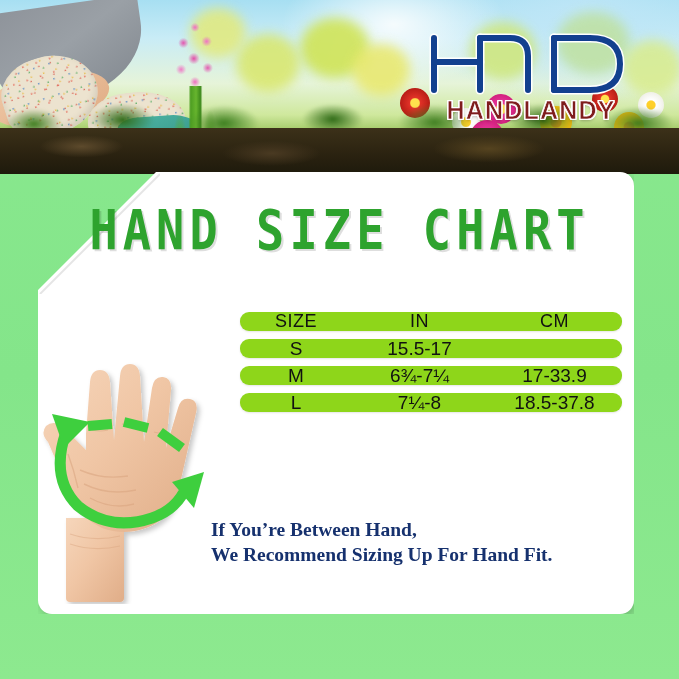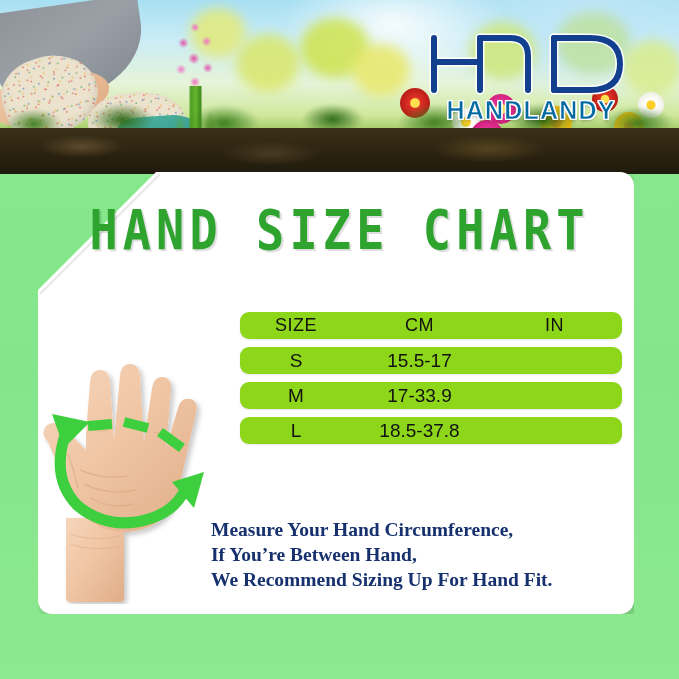--- a/index.html
+++ b/index.html
@@ -124,21 +124,21 @@
   
   #logo {
     position:absolute; right:34px; top:28px;
     width:228px; height:112px;
     display:flex; flex-direction:column; align-items:center; justify-content:flex-start;
   }
   #logo .mark { width:214px; height:70px; }
   #logo .wordmark {
     margin-top:-2px;
     font-size:25px; font-weight:bold; letter-spacing:1.2px;
-    color:#0369a1;
+    color:#7f1d1d;
     -webkit-text-stroke:0.6px #ffffff;
     text-shadow:
        1px 0 0 #fff, -1px 0 0 #fff, 0 1px 0 #fff, 0 -1px 0 #fff,
        1px 1px 0 #fff, -1px -1px 0 #fff, 1px -1px 0 #fff, -1px 1px 0 #fff,
        0 2px 3px rgba(0,0,0,.25);
     font-family:"Liberation Sans", sans-serif;
   }
 
   
   #card {
@@ -171,21 +171,21 @@
 
   
   #hand { position:absolute; left:28px; top:322px; width:206px; height:282px; }
 
   
   #table {
     position:absolute; left:240px; top:312px; width:382px;
   }
   .trow {
     display:flex; align-items:center;
-    height:27px; margin-bottom:8px;
+    height:19px; margin-bottom:8px;
     background:#8ed61a;
     border-radius:9px;
     box-shadow:0 1px 2px rgba(0,0,0,.10);
   }
   .trow.header { }
   .cell { text-align:center; color:#111; font-size:19px; font-family:"Liberation Sans", sans-serif; }
   .c-size { width:112px; }
   .c-in   { width:135px; }
   .c-cm   { width:135px; }
   .trow.header .cell { font-size:18px; letter-spacing:.5px; }
@@ -346,38 +346,39 @@
     <path d="M60 104 L84 102"></path>
     <path d="M96 100 L120 106"></path>
     <path d="M132 110 L154 126"></path>
   </g>
 </svg>
 
 <div id="table">
 
   <div class="trow header">
     <div class="cell c-size">SIZE</div>
+    <div class="cell c-in">IN</div>
     <div class="cell c-cm">CM</div>
-    <div class="cell c-in">IN</div>
   </div>
 
   <div class="trow">
     <div class="cell c-size">S</div>
     <div class="cell c-cm">15.5-17</div>
   </div>
 
   <div class="trow">
     <div class="cell c-size">M</div>
+    <div class="cell c-in">6¾-7¼</div>
     <div class="cell c-cm">17-33.9</div>
   </div>
 
   <div class="trow">
     <div class="cell c-size">L</div>
+    <div class="cell c-in">7¼-8</div>
     <div class="cell c-cm">18.5-37.8</div>
   </div>
 
 </div>
 
 <div id="note">
-  <div>Measure Your Hand Circumference,</div>
   <div>If You’re Between Hand,</div>
   <div>We Recommend Sizing Up For Hand Fit.</div>
 </div>
 
 </body></html>

